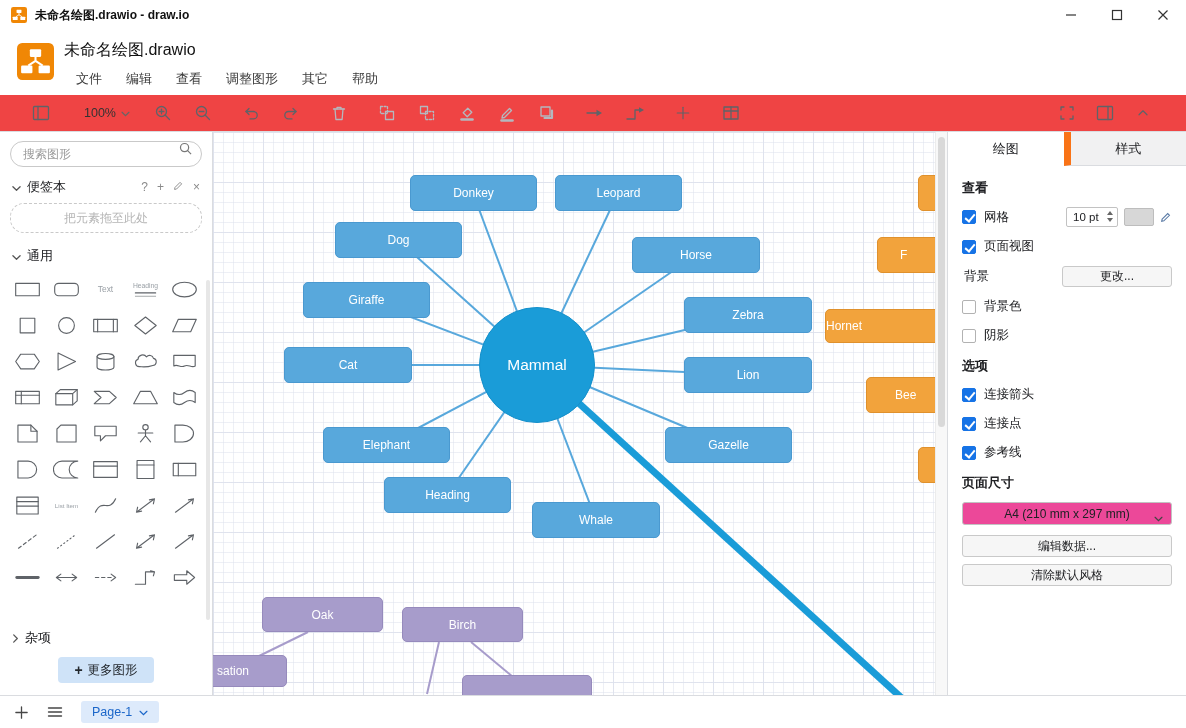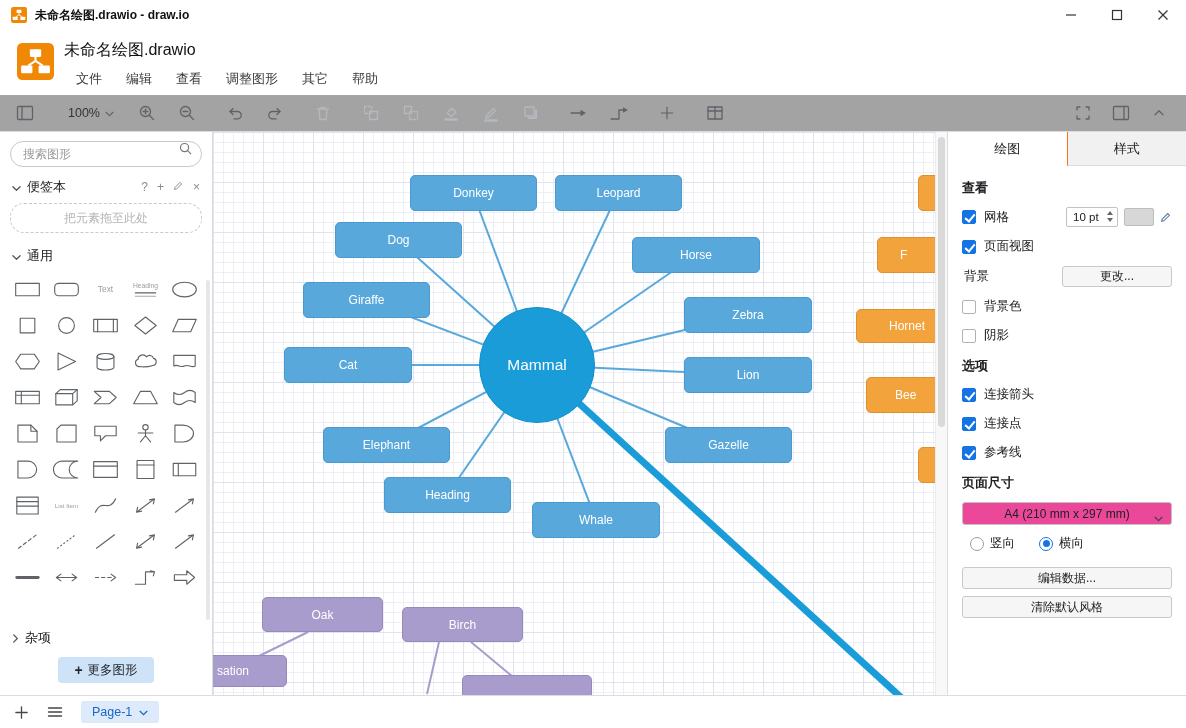--- a/index.html
+++ b/index.html
@@ -15,21 +15,21 @@
   .win-btn { width:46px; display:flex; align-items:center; justify-content:center; color:#333; }
 
   
   .header { height:65px; flex:none; position:relative; background:#fff; }
   .logo { position:absolute; left:17px; top:13px; width:37px; height:37px; }
   .doc-title { position:absolute; left:64px; top:10px; font-size:16px; color:#111; }
   .menubar { position:absolute; left:64px; top:38px; display:flex; }
   .menu-item { font-size:13px; color:#3c3c3c; padding:2px 12px; cursor:default; }
 
   
-  .toolbar { height:37px; flex:none; display:flex; align-items:center; padding:0 12px; border-bottom:1px solid #dadce0; background:#a3a3a3;justify-content:center; }
+  .toolbar { height:37px; flex:none; display:flex; align-items:center; padding:0 28px; border-bottom:1px solid #dadce0; background:#ef4444;justify-content:center; }
   .tbtn { height:26px; min-width:26px; display:flex; align-items:center; justify-content:center; margin-right:14px; color:#5f6368; }
   .tbtn svg { stroke:currentColor; fill:none; stroke-width:1.3; stroke-linecap:round; stroke-linejoin:round; }
   .tbtn.dim { color:#b4b8bf; }
   .gap { margin-right:22px; }
   .zoom { display:flex; align-items:center; gap:5px; font-size:12.5px; color:#333; margin:0 20px 0 16px; }
   .caret svg { stroke:#666; fill:none; stroke-width:1.4; stroke-linecap:round; }
   .tb-right { margin-left:auto; display:flex; align-items:center; }
   .tb-right .tbtn { margin-right:12px; }
   .tb-right .tbtn:last-child { margin-right:2px; }
 
@@ -70,21 +70,21 @@
   .node.left-text { justify-content:flex-start; }
   .center-circle { position:absolute; left:266px; top:175px; width:116px; height:116px; z-index:3; border-radius:50%; background:#1a9cd8; border:1px solid #1590cb; color:#fff; font-size:15.5px; display:flex; align-items:center; justify-content:center; }
   .v-scroll { position:absolute; right:0; top:0; width:12px; height:100%; background:#f8f8f8; border-left:1px solid #ececec; z-index:5; }
   .v-thumb { position:absolute; left:2px; top:5px; width:7px; height:290px; background:#d9d9d9; border-radius:4px; }
 
   
   .format-panel { width:239px; flex:none; border-left:1px solid #dadce0; background:#fff; display:flex; flex-direction:column; }
   .panel-tabs { height:34px; flex:none; display:flex; }
   .panel-tab { flex:1; display:flex; align-items:center; justify-content:center; font-size:13px; color:#202124; background:#f1f1f2; border-bottom:1px solid #dadce0; }
   .panel-tab.active { background:#fff; border-bottom-color:#fff; }
-  .panel-tab.inactive { border-left:1px solid #f97316;font-family:Liberation Mono, monospace; }
+  .panel-tab.inactive { border-left:7px solid #f97316;font-family:Liberation Mono, monospace; }
   .panel-body { padding:13px 14px; font-size:12.5px; display:flex; flex-direction:column; }
   .sec-title { font-weight:bold; font-size:13px; margin:0 0 10px; }
   .prow { display:flex; align-items:center; margin-bottom:10px; min-height:19px; }
   .prow .right { margin-left:auto; display:flex; align-items:center; gap:6px; }
   .cb { width:14px; height:14px; border:1px solid #b2b2b2; border-radius:2px; margin-right:8px; background:#fff; position:relative; flex:none; }
   .cb.checked { background:#1673e6; border-color:#1673e6; }
   .cb.checked::after { content:''; position:absolute; left:4px; top:1px; width:4px; height:8px; border:solid #fff; border-width:0 2px 2px 0; transform:rotate(40deg); }
   .stepper { width:52px; height:20px; border:1px solid #c2c2c2; border-radius:2px; display:flex; align-items:center; font-size:11.5px; padding-left:6px; position:relative; background:#fff; }
   .stepper .arrows { position:absolute; right:4px; top:3px; display:flex; flex-direction:column; gap:3px; }
   .tri-up { width:0; height:0; border-left:3.5px solid transparent; border-right:3.5px solid transparent; border-bottom:4px solid #666; }
@@ -602,21 +602,21 @@
       <div class="node blue" style="left:471px;top:165px;width:128px">Zebra</div>
       <div class="node blue" style="left:71px;top:215px;width:128px">Cat</div>
       <div class="node blue" style="left:110px;top:295px;width:127px">Elephant</div>
       <div class="node blue" style="left:471px;top:225px;width:128px">Lion</div>
       <div class="node blue" style="left:452px;top:295px;width:127px">Gazelle</div>
       <div class="node blue" style="left:171px;top:345px;width:127px">Heading</div>
       <div class="node blue" style="left:319px;top:370px;width:128px">Whale</div>
 
       <div class="node orange" style="left:705px;top:43px;width:127px"></div>
       <div class="node orange left-text" style="left:664px;top:105px;width:127px;padding-left:22px">F</div>
-      <div class="node orange left-text" style="left:643px;top:177px;width:127px;height:34px;padding-left:32px">Hornet</div>
+      <div class="node orange left-text" style="left:612px;top:177px;width:127px;height:34px;">Hornet</div>
       <div class="node orange left-text" style="left:653px;top:245px;width:127px;padding-left:28px">Bee</div>
       <div class="node orange" style="left:705px;top:315px;width:127px"></div>
 
       <div class="node purple" style="left:49px;top:465px;width:121px;height:35px">Oak</div>
       <div class="node purple" style="left:189px;top:475px;width:121px;height:35px">Birch</div>
       <div class="node purple" style="left:-34px;top:523px;width:108px;height:32px">sation</div>
       <div class="node purple" style="left:249px;top:543px;width:130px;height:32px"></div>
 
       <div class="center-circle">Mammal</div>
 
@@ -680,30 +680,20 @@
           <span class="cb checked"></span>
           <span>参考线</span>
         </div>
         <div class="sec-title">页面尺寸</div>
         <div class="select">
           <span>A4 (210 mm x 297 mm)</span>
           <span class="caret"><svg width="9" height="6" viewBox="0 0 10 7">
                 <path d="M1,1.5 l4,4 4,-4" fill="none" stroke="#444" stroke-width="1.4"></path>
               </svg></span>
         </div>
-        <div class="radio-row">
-          <span class="radio-opt">
-              <span class="radio"></span>
-              <span>竖向</span>
-            </span>
-          <span class="radio-opt">
-              <span class="radio selected"></span>
-              <span>横向</span>
-            </span>
-        </div>
         <div class="btn full-btn">编辑数据...</div>
         <div class="btn full-btn">清除默认风格</div>
       </div>
     </div>
   </div>
 
   <div class="footer">
     <span class="f-icon">
         <svg width="15" height="15" viewBox="0 0 16 16">
           <line x1="8" y1="2" x2="8" y2="14"></line>

